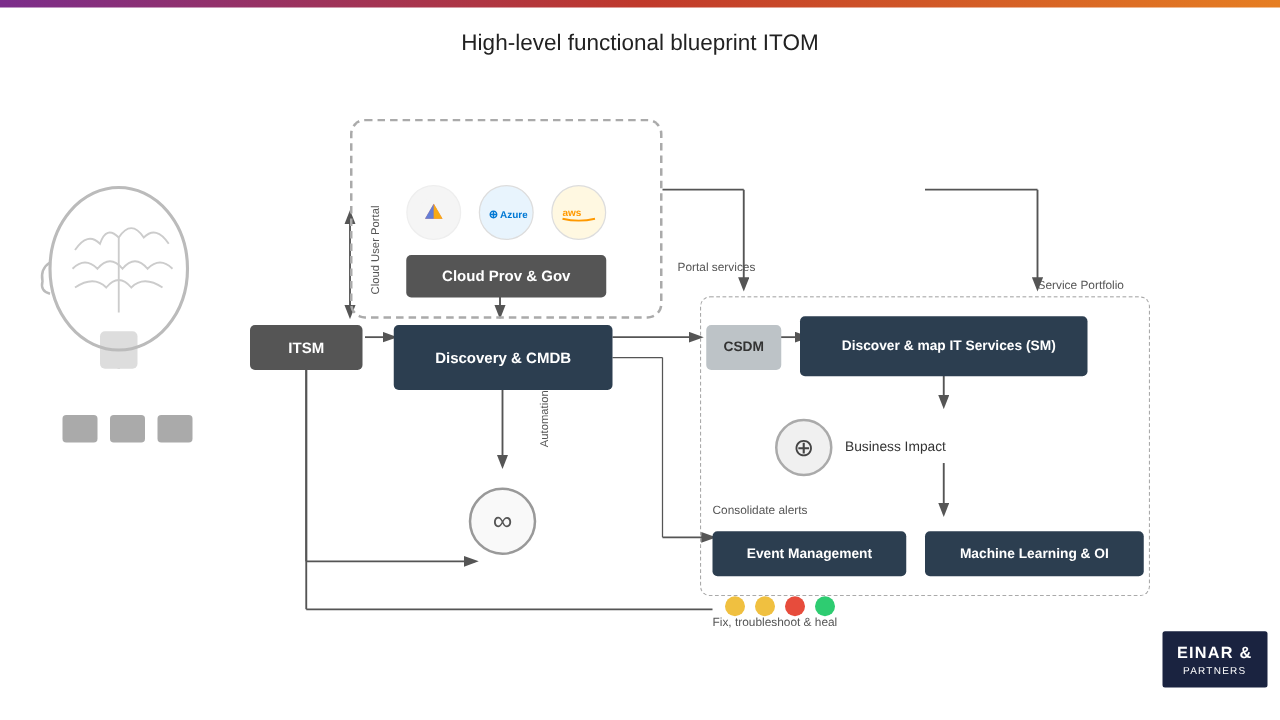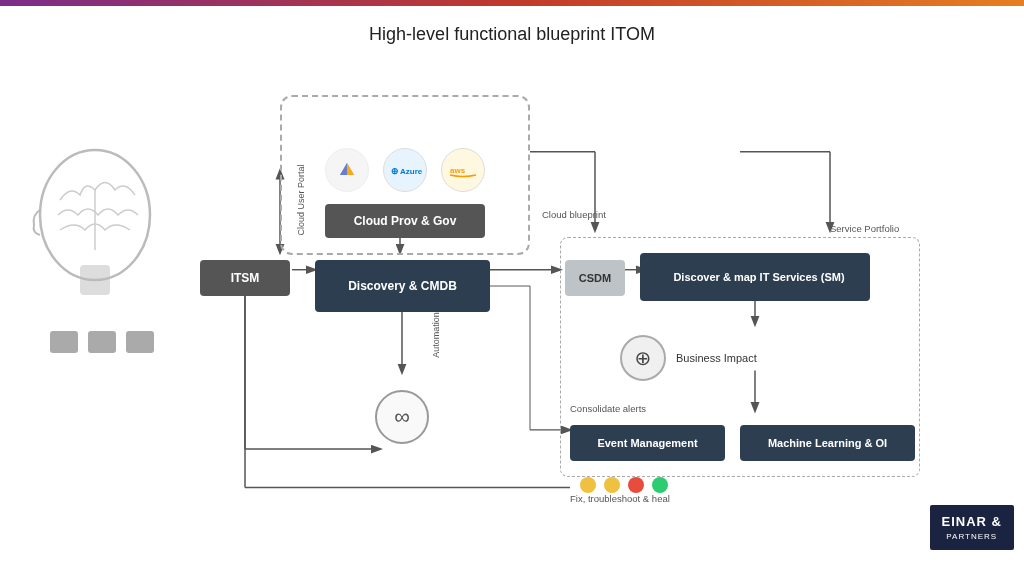--- a/index.html
+++ b/index.html
@@ -395,21 +395,21 @@
             <rect width="34" height="20" rx="3" fill="#fff8e1"></rect>
             <text x="4" y="13" font-size="8" font-weight="bold" fill="#ff9900">aws</text>
             <path d="M4 15 Q17 18 30 15" stroke="#ff9900" stroke-width="1.5" fill="none"></path>
           </svg>
         </div>
       </div>
 
       <div class="block block-dark-gray" style="width:160px;height:34px;font-size:12px;">Cloud Prov &amp; Gov</div>
     </div>
 
-    <div class="cloud-services-label">Cloud blueprint</div>
+    <div class="cloud-services-label">Portal services</div>
 
     <div class="vertical-label" style="left:65px; top:120px; transform:rotate(-90deg);">Cloud User Portal</div>
 
     <div class="block block-dark-gray" style="position:absolute;left:0px;top:185px;width:90px;height:36px;">ITSM</div>
 
     <div class="block block-dark-blue" style="position:absolute;left:115px;top:185px;width:175px;height:52px;">Discovery &amp; CMDB</div>
 
     <div class="vertical-label" style="left:213px; top:255px; transform:rotate(-90deg);">Automation</div>
 
     <div class="automation-block">∞</div>

